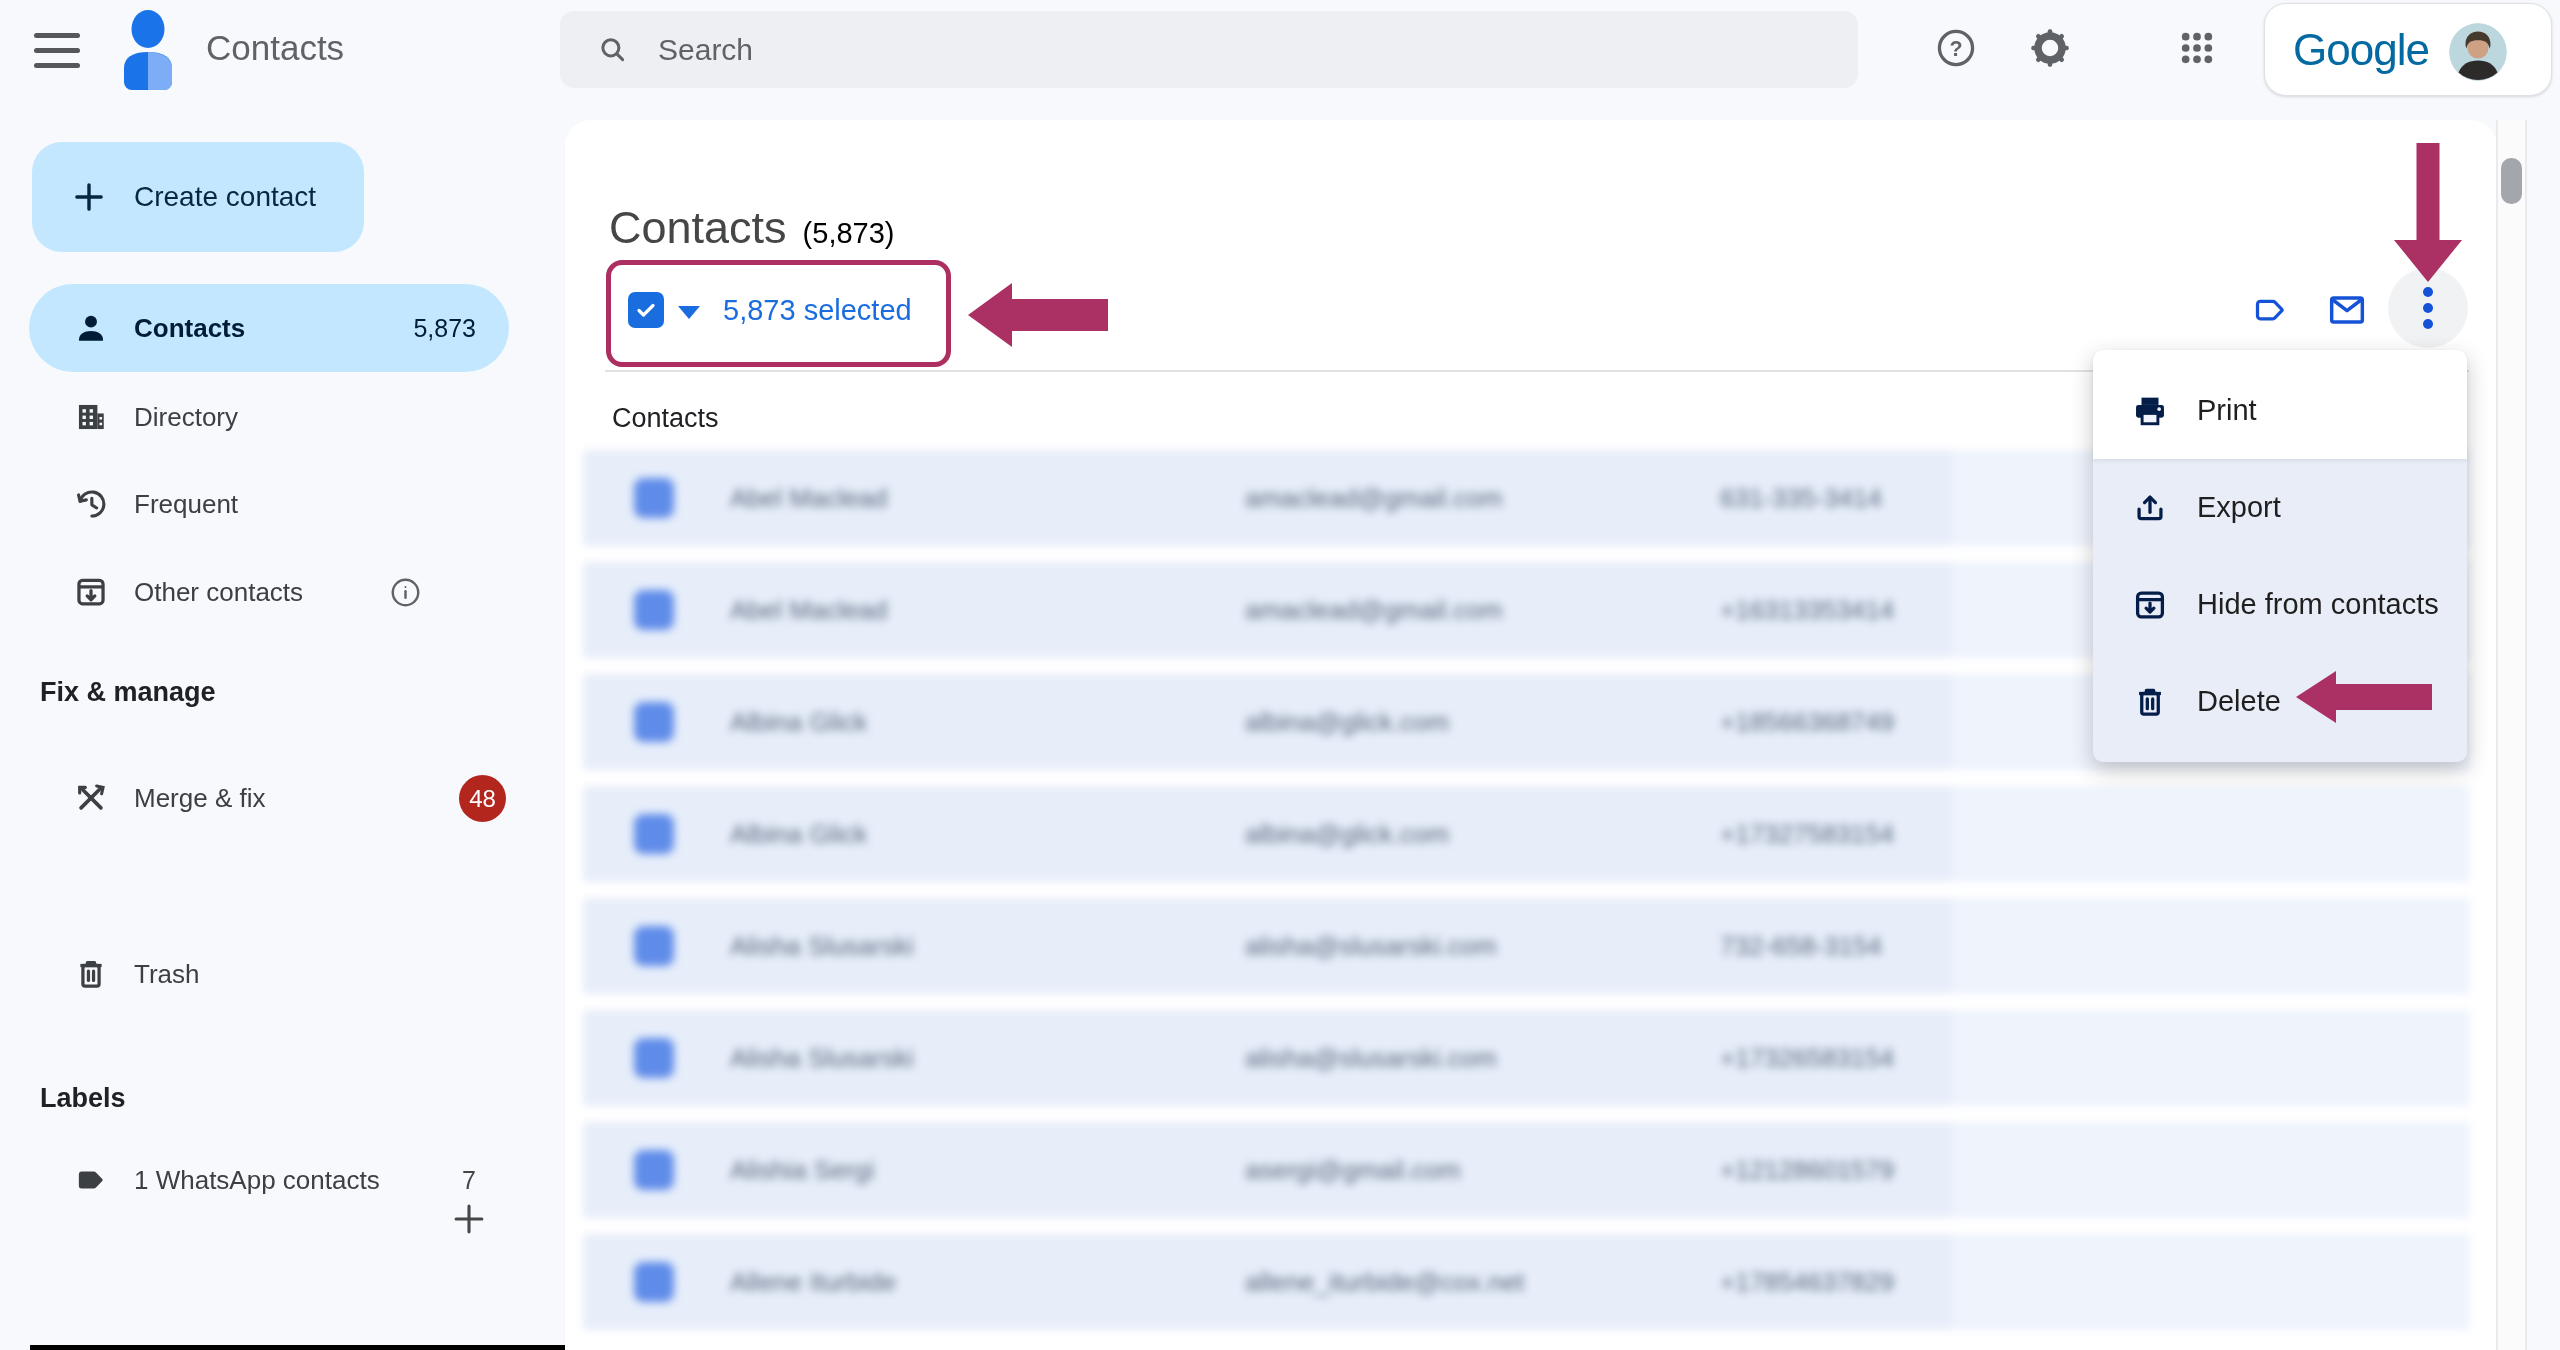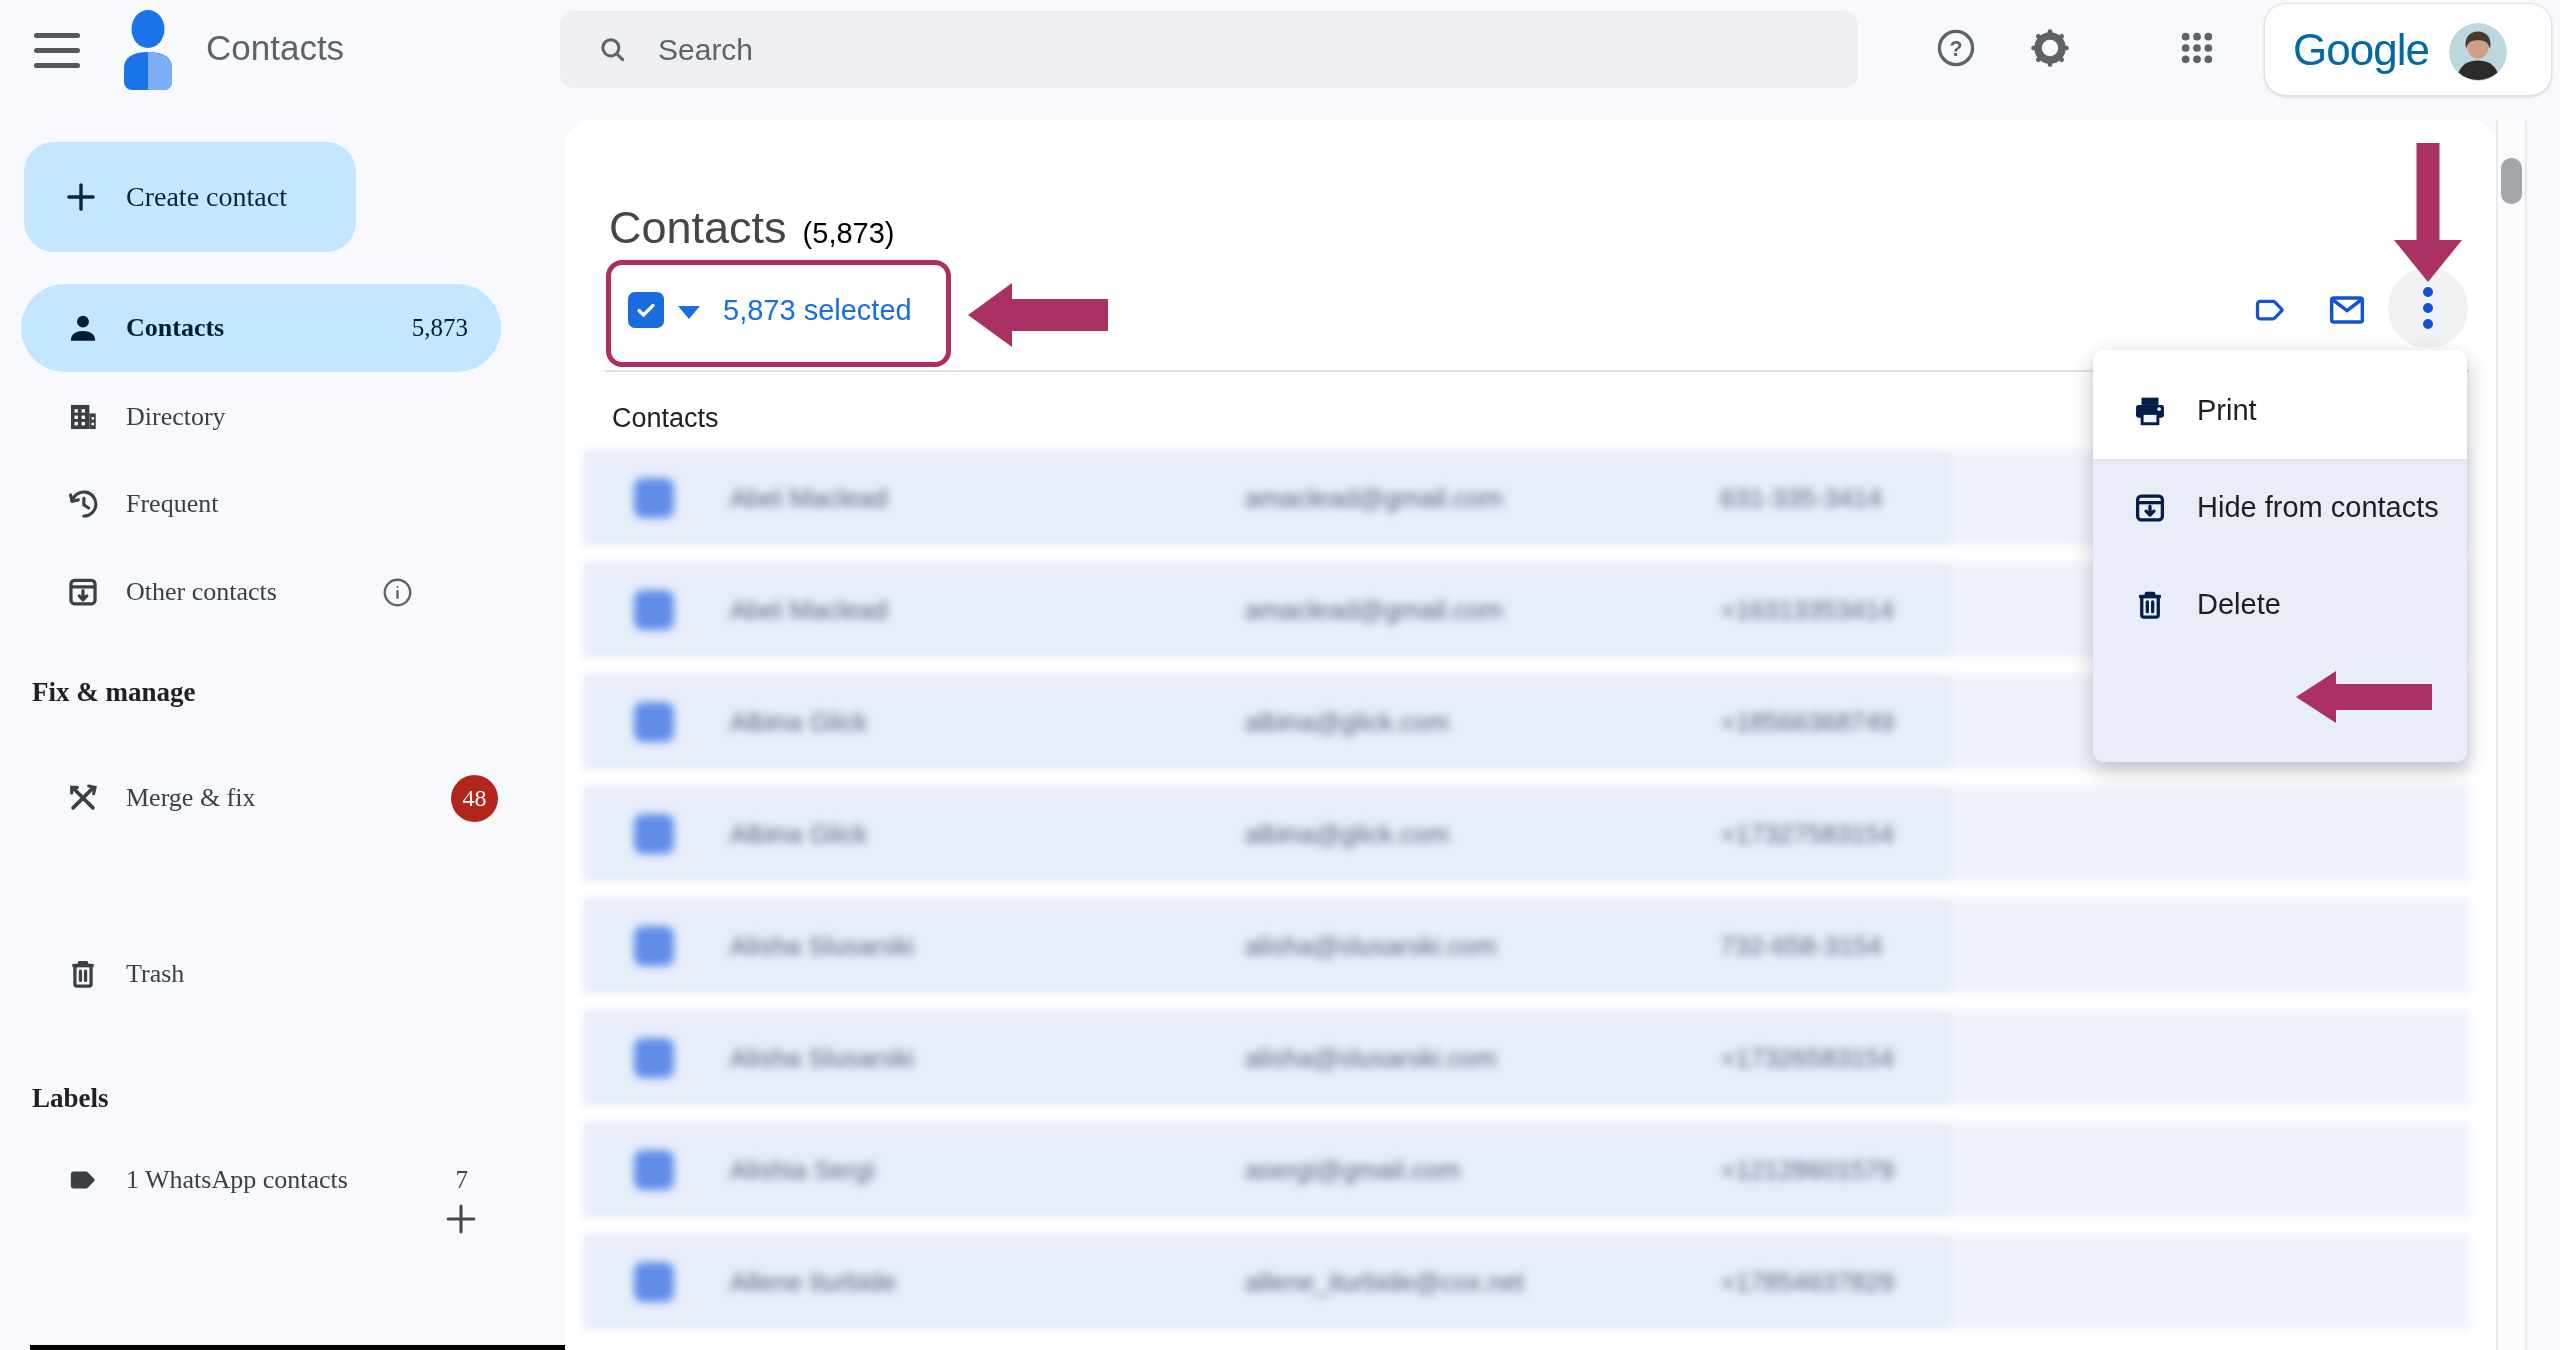--- a/index.html
+++ b/index.html
@@ -16,21 +16,21 @@
   .searchbar { position:absolute; left:560px; top:11px; width:1298px; height:77px; background:#edeff3; border-radius:14px; display:flex; align-items:center; }
   .searchbar .mag { width:30px; height:30px; margin-left:38px; color:#5f6368; }
   .search-input { border:none; outline:none; background:transparent; font-size:30px; color:#3c4043; margin-left:30px; width:1100px; font-family:"Liberation Sans", sans-serif; }
   .search-input::placeholder { color:#5f6368; }
   .tb-btn { position:absolute; top:20px; width:56px; height:56px; display:flex; align-items:center; justify-content:center; color:#5f6368; cursor:pointer; }
   .chip { position:absolute; left:2264px; top:3px; width:288px; height:93px; background:#fff; border:1px solid #dfe1e5; border-radius:22px; box-shadow:0 1px 3px rgba(0,0,0,.14); display:flex; align-items:center; }
   .chip-brand { font-size:44px; font-weight:500; letter-spacing:-1px; color:#0369a1; margin-left:28px; }
   .chip-avatar { position:absolute; right:44px; top:19px; width:58px; height:58px; border-radius:50%; overflow:hidden; }
 
   
-  .sidebar { position:absolute; left:8px; top:118px; width:560px; height:1232px;font-family:Liberation Serif, serif; }
+  .sidebar { position:absolute; left:16px; top:118px; width:560px; height:1232px; }
   .create-btn { position:absolute; left:16px; top:24px; width:332px; height:110px; border-radius:30px; background:#c2e7ff; display:flex; align-items:center; cursor:pointer; }
   .create-btn .plus { width:34px; height:34px; margin-left:40px; color:#07263f; }
   .create-btn .lbl { font-size:28px; font-weight:500; color:#07263f; margin-left:28px; }
   .nav-item { position:absolute; left:13px; width:480px; height:88px; border-radius:44px; display:flex; align-items:center; cursor:pointer; color:#3c4043; }
   .nav-item.selected { background:#c2e7ff; color:#001d35; }
   .nav-item .ic { width:34px; height:34px; margin-left:45px; flex:0 0 auto; }
   .nav-item .lbl { font-size:26px; margin-left:26px; }
   .nav-item.selected .lbl { font-weight:700; }
   .nav-item .count { position:absolute; right:33px; font-size:25px; }
   .section-h { position:absolute; left:24px; font-size:27px; font-weight:700; color:#202124; }
@@ -344,20 +344,28 @@
     <div class="menu-item first">
       <svg class="mi" viewBox="0 0 28 28">
         <rect x="7" y="3" width="14" height="6" fill="currentColor"></rect>
         <rect x="2.5" y="9" width="23" height="10.5" rx="2" fill="currentColor"></rect>
         <circle cx="21.5" cy="12.5" r="1.5" fill="#f2f5fc"></circle>
         <rect x="7.5" y="16" width="13" height="8.5" fill="#f2f5fc" stroke="currentColor" stroke-width="2.4"></rect>
       </svg>
       <span class="lbl">Print</span>
     </div>
     <div class="menu-item">
+      <svg class="mi" viewBox="0 0 28 28" fill="none" stroke="currentColor" stroke-width="2.7" stroke-linecap="round" stroke-linejoin="round">
+        <path d="M14 17.5V5.5"></path>
+          <path d="M9.5 9.5 14 5l4.5 4.5"></path>
+        <path d="M5 15v6a1.8 1.8 0 0 0 1.8 1.8h14.4A1.8 1.8 0 0 0 23 21v-6"></path>
+      </svg>
+      <span class="lbl">Export</span>
+    </div>
+    <div class="menu-item">
       <svg class="mi" viewBox="0 0 28 28" fill="none" stroke="currentColor" stroke-width="2.7" stroke-linejoin="round">
         <rect x="3.8" y="4.2" width="20.4" height="19.6" rx="3"></rect>
         <path d="M3.8 9.6h20.4"></path>
         <path d="M14 12.4v7.4M10.8 16.6l3.2 3.2 3.2-3.2" stroke-linecap="round"></path>
       </svg>
       <span class="lbl">Hide from contacts</span>
     </div>
     <div class="menu-item">
       <svg class="mi" viewBox="0 0 28 28" fill="none" stroke="currentColor" stroke-width="2.7" stroke-linejoin="round">
         <path d="M5 7h18"></path>

